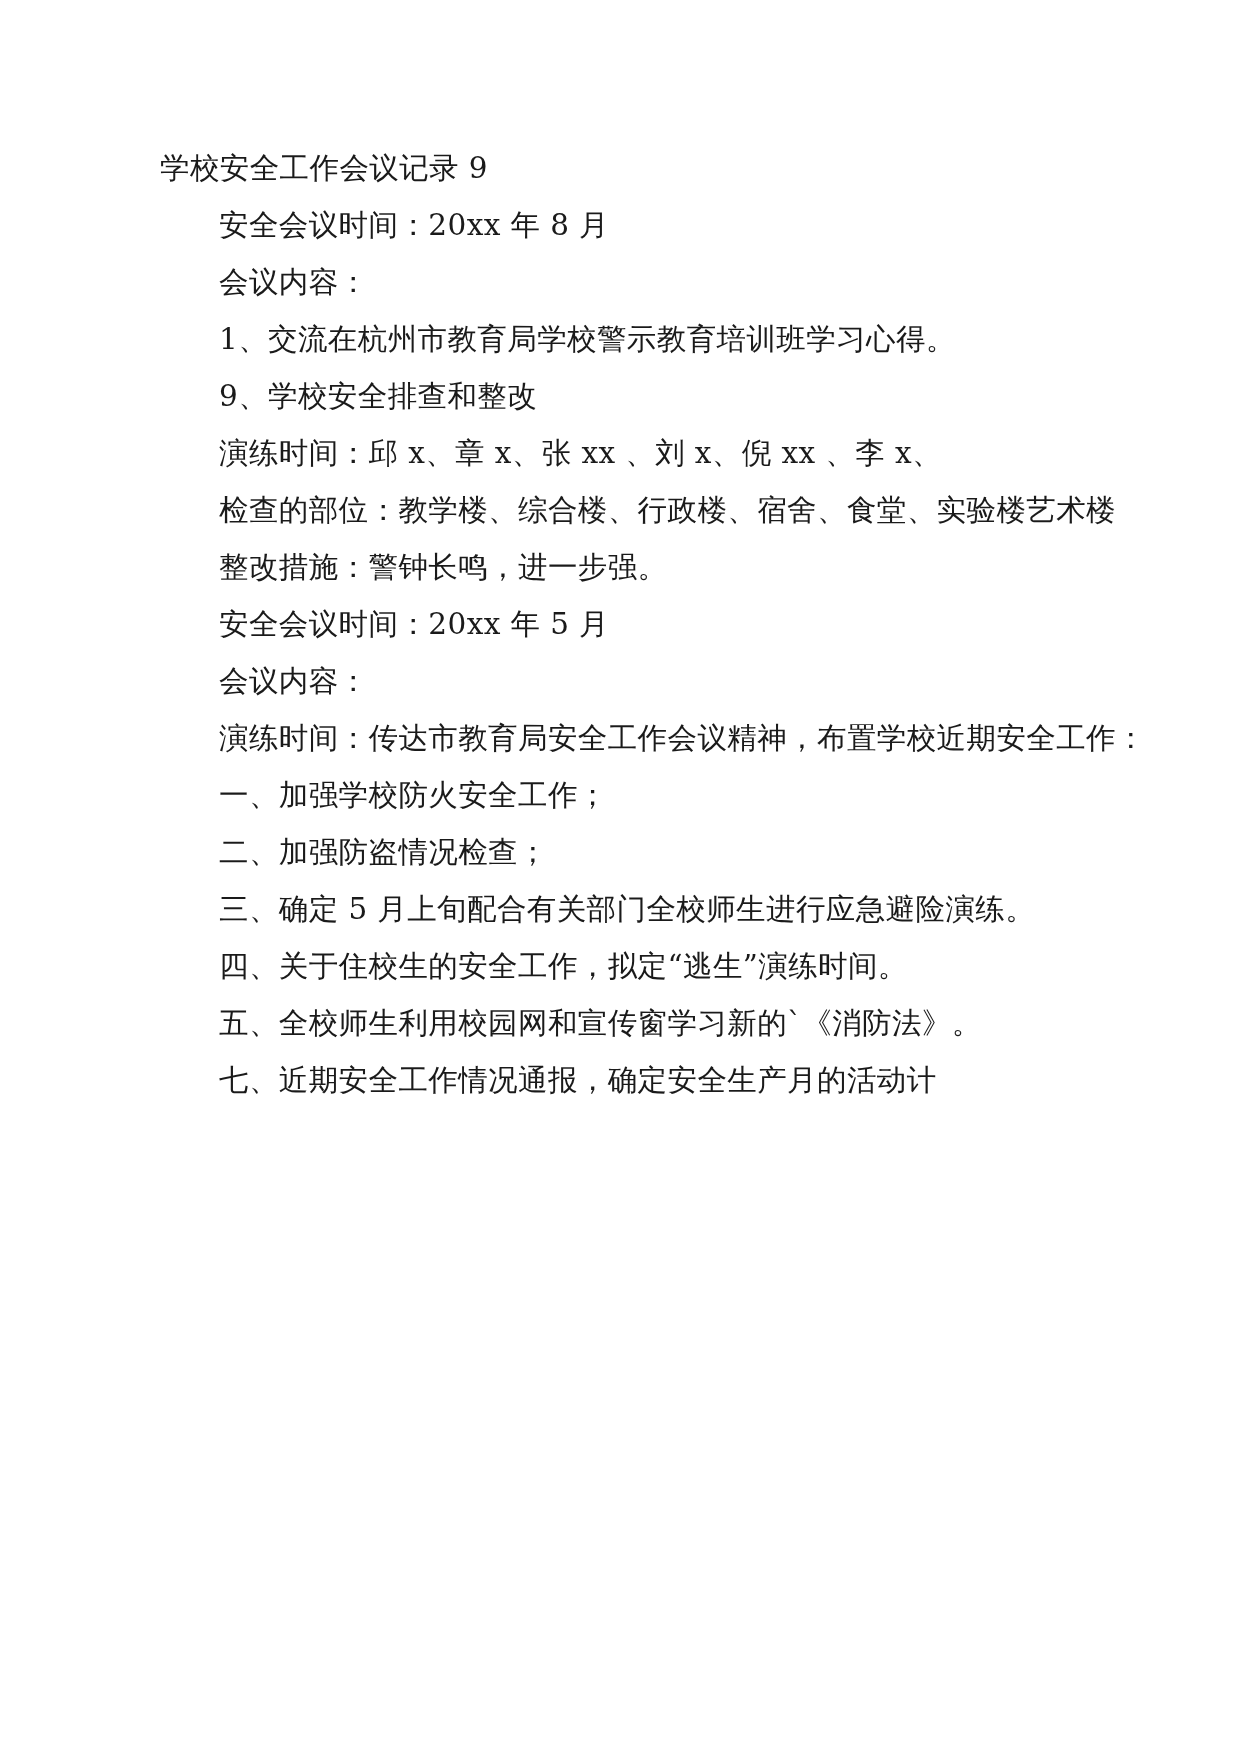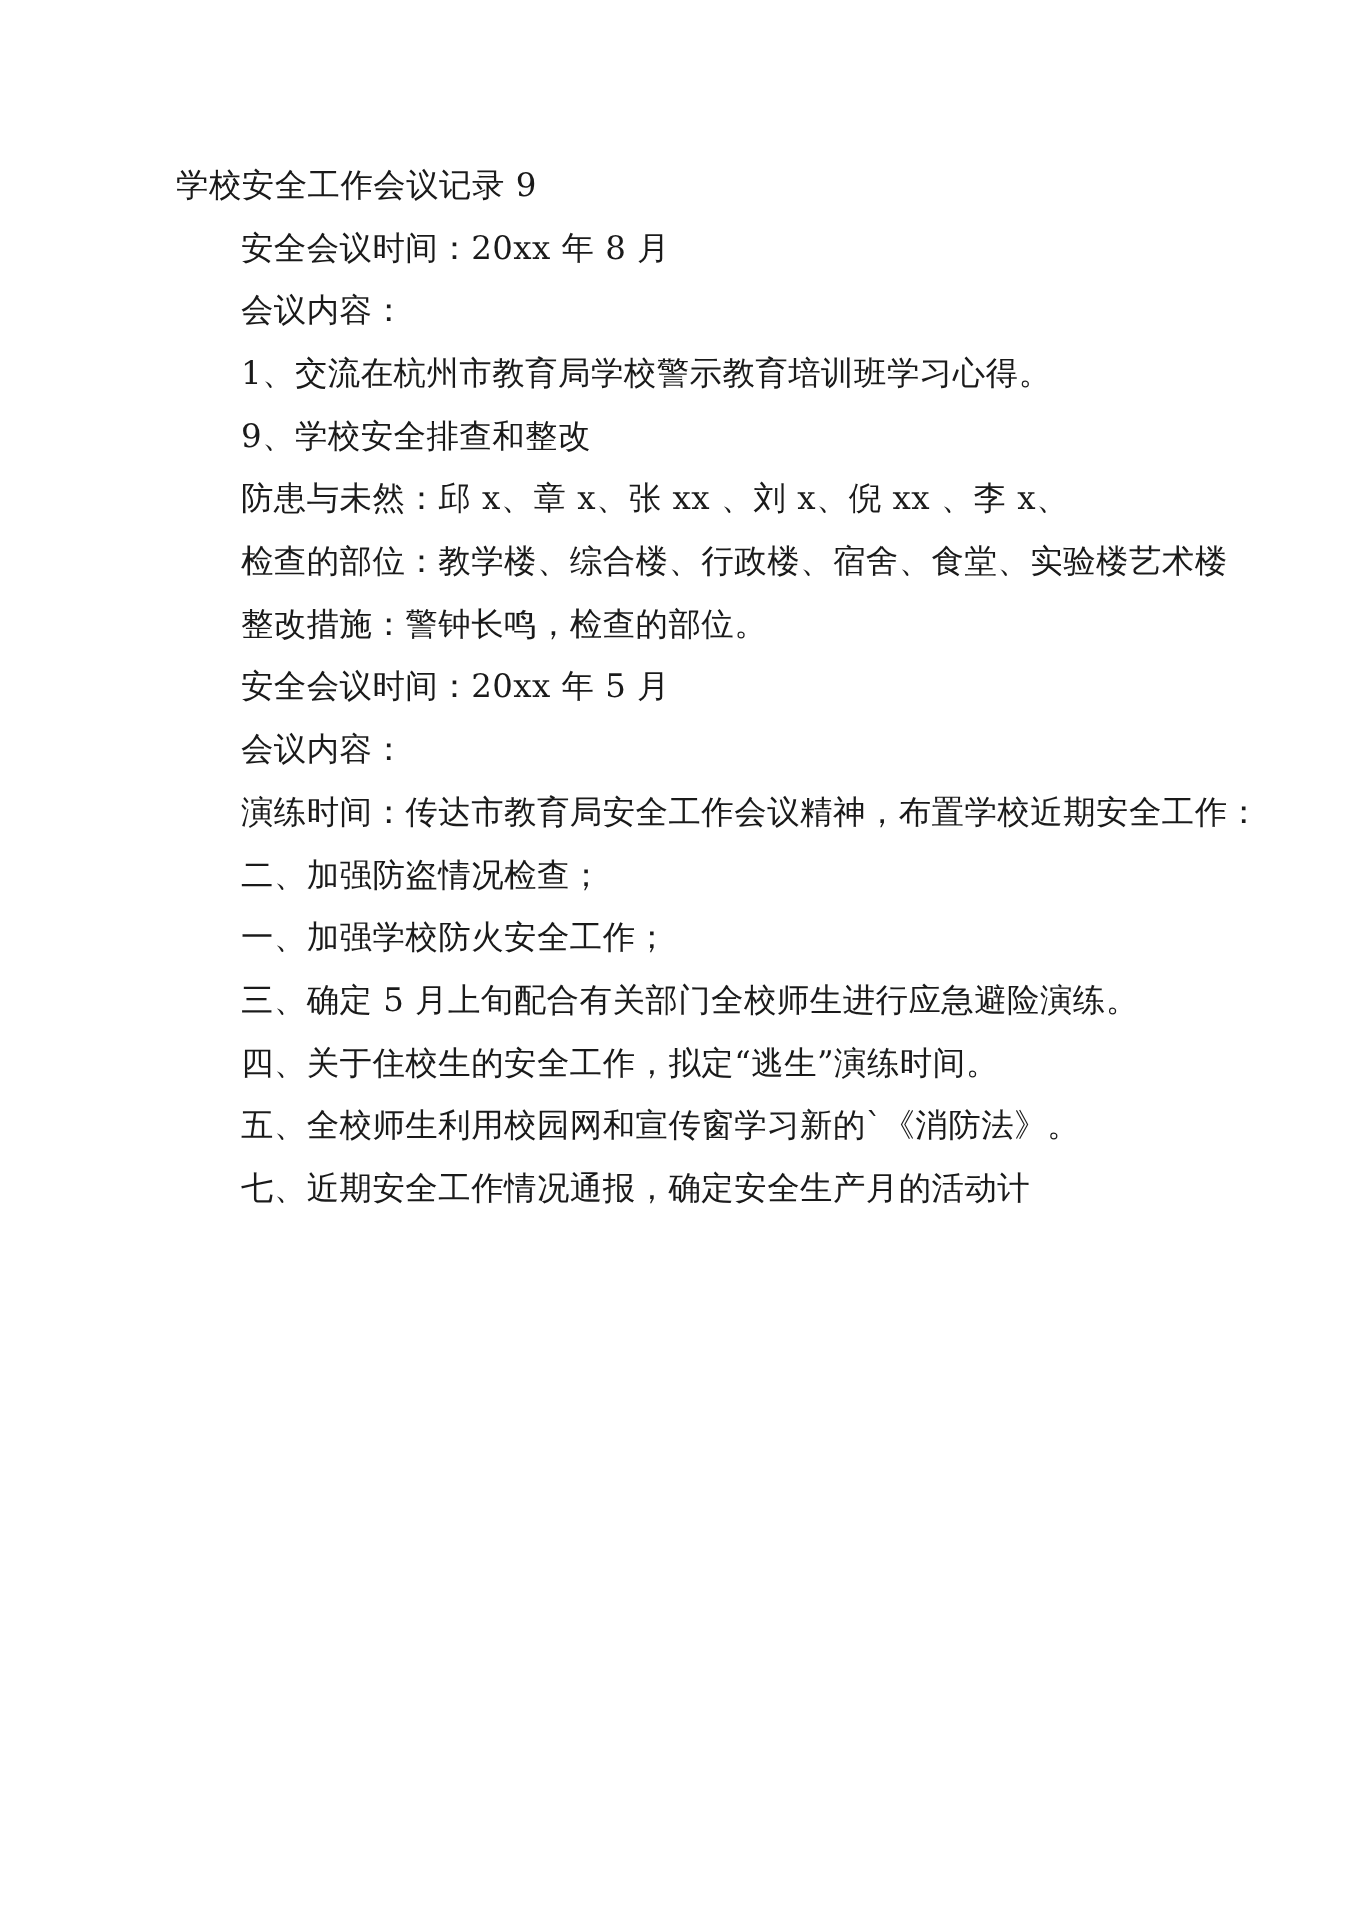--- a/index.html
+++ b/index.html
@@ -43,27 +43,27 @@
 <body>
 
 <div class="page">
   <div class="doc-body">
 
     <p class="para noindent">学校安全工作会议记录 9</p>
     <p class="para indent">安全会议时间：20xx 年 8 月</p>
     <p class="para indent">会议内容：</p>
     <p class="para indent">1、交流在杭州市教育局学校警示教育培训班学习心得。</p>
     <p class="para indent">9、学校安全排查和整改</p>
-    <p class="para indent">防患与未然：邱 x、章 x、张 xx 、刘 x、倪 xx 、李 x、</p>
+    <p class="para indent">演练时间：邱 x、章 x、张 xx 、刘 x、倪 xx 、李 x、</p>
     <p class="para indent">检查的部位：教学楼、综合楼、行政楼、宿舍、食堂、实验楼艺术楼</p>
-    <p class="para indent">整改措施：警钟长鸣，检查的部位。</p>
+    <p class="para indent">整改措施：警钟长鸣，进一步强。</p>
     <p class="para indent">安全会议时间：20xx 年 5 月</p>
     <p class="para indent">会议内容：</p>
     <p class="para indent">演练时间：传达市教育局安全工作会议精神，布置学校近期安全工作：</p>
+    <p class="para indent">一、加强学校防火安全工作；</p>
     <p class="para indent">二、加强防盗情况检查；</p>
-    <p class="para indent">一、加强学校防火安全工作；</p>
     <p class="para indent">三、确定 5 月上旬配合有关部门全校师生进行应急避险演练。</p>
     <p class="para indent">四、关于住校生的安全工作，拟定“逃生”演练时间。</p>
     <p class="para indent">五、全校师生利用校园网和宣传窗学习新的`《消防法》。</p>
     <p class="para indent">七、近期安全工作情况通报，确定安全生产月的活动计</p>
 
   </div>
 </div>
 
 </body></html>

